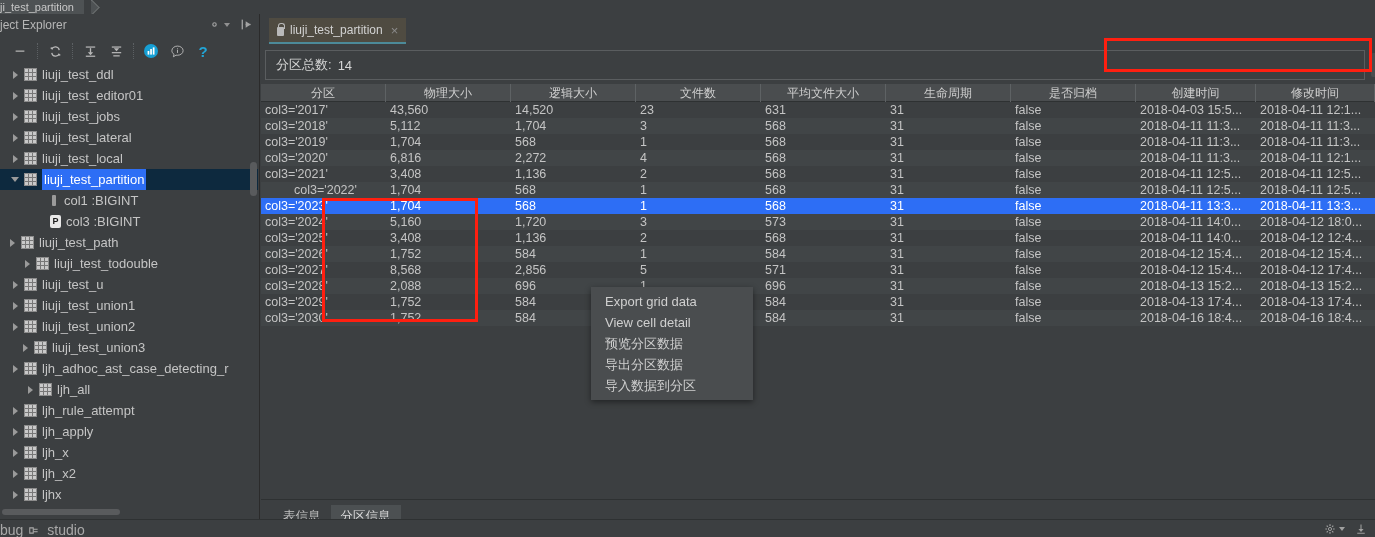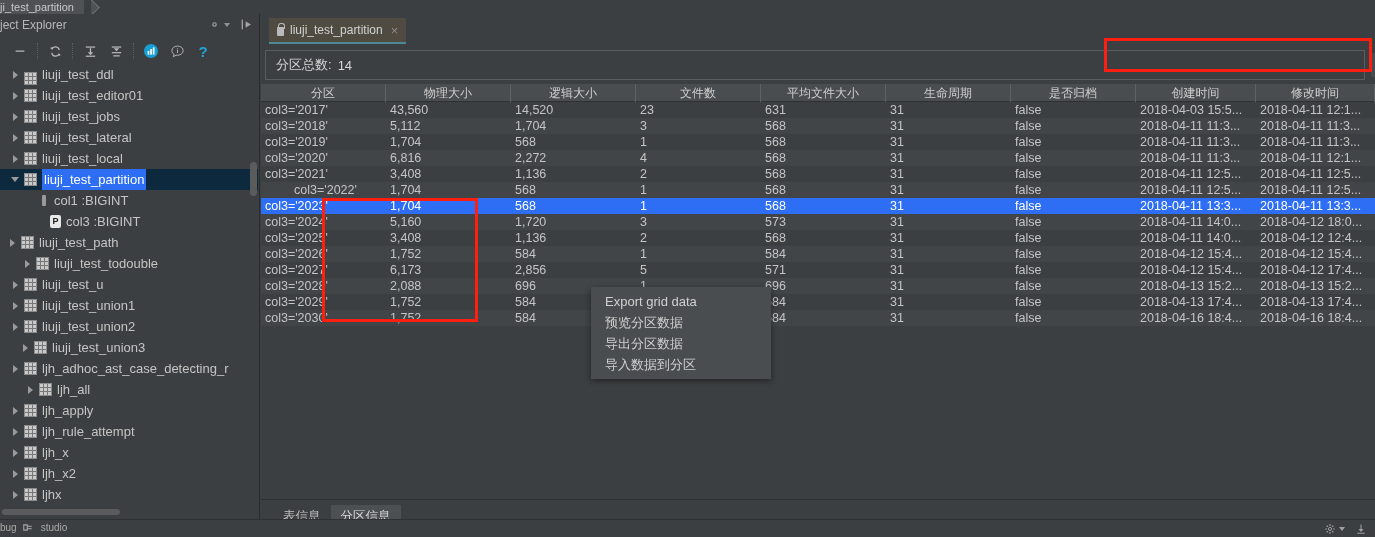--- a/index.html
+++ b/index.html
@@ -256,21 +256,21 @@
   .grow.sel { background: #2d6ef5; color: #ffffff; }
   .gc {
     height: 16px; overflow: hidden; white-space: nowrap;
     padding-left: 4px;
   }
 
   
   .ctx-menu {
     position: absolute;
     left: 330px; top: 203px;
-    width: 180px;
+    width: 162px;
     background: #4a4d4f;
     box-shadow: 0 2px 6px rgba(0,0,0,.45);
     padding: 4px 0;
     z-index: 50;
   }
   .ctx-item {
     height: 21px; line-height: 21px;
     padding-left: 14px;
     font-size: 13px;
     color: #d0d0d0;
@@ -297,21 +297,21 @@
 
   
   .status-bar {
     position: absolute; left: 0; top: 519px;
     width: 1375px; height: 18px;
     background: #3c3f41;
     border-top: 1px solid #2e3132;
   }
   .status-left {
     position: absolute; left: 0px; top: 2px;
-    font-size: 10px; color: #a8a8a8;
+    font-size: 14px; color: #a8a8a8;
     display: flex; align-items: center; gap: 5px;
     white-space: nowrap;
   }
   .plug-ico {
     display: inline-block; width: 14px; height: 11px;
     position: relative;
   }
   .status-right {
     position: absolute; right: 8px; top: 3px;
     display: flex; align-items: center; gap: 10px;
@@ -404,21 +404,21 @@
           <rect x="7.5" y="4.6" width="1" height="1" fill="#b9b9b9"></rect>
           <rect x="7.5" y="6.3" width="1" height="3.2" fill="#b9b9b9"></rect>
         </svg>
       </div>
       <div class="tb-btn">
         <span style="color:#22a5d6;font-size:15px;font-weight:bold;line-height:1;">?</span>
       </div>
     </div>
 
     <div class="tree" id="tree-host">
-        <div class="tree-row" style="padding-left: 8px; align-items: flex-end;">
+        <div class="tree-row" style="padding-left: 8px;">
           <span class="tw">
             <span class="tri"></span>
           </span>
           <span class="tbl-ico"></span>
           <span class="tree-label">liuji_test_ddl</span>
         </div>
         <div class="tree-row" style="padding-left: 8px;">
           <span class="tw">
             <span class="tri"></span>
           </span>
@@ -446,21 +446,21 @@
           <span class="tbl-ico"></span>
           <span class="tree-label">liuji_test_local</span>
         </div>
         <div class="tree-row selected" style="padding-left: 8px;">
           <span class="tw">
             <span class="tri open"></span>
           </span>
           <span class="tbl-ico"></span>
           <span class="tree-label">liuji_test_partition</span>
         </div>
-        <div class="tree-row" style="padding-left: 24px;">
+        <div class="tree-row" style="padding-left: 34px;">
           <span class="tw"></span>
           <span class="col-ico plain"></span>
           <span class="tree-label">col1 :BIGINT</span>
         </div>
         <div class="tree-row" style="padding-left: 36px;">
           <span class="tw"></span>
           <span class="col-ico pk">P</span>
           <span class="tree-label">col3 :BIGINT</span>
         </div>
         <div class="tree-row" style="padding-left: 5px;">
@@ -517,28 +517,28 @@
             <span class="tri"></span>
           </span>
           <span class="tbl-ico"></span>
           <span class="tree-label">ljh_all</span>
         </div>
         <div class="tree-row" style="padding-left: 8px;">
           <span class="tw">
             <span class="tri"></span>
           </span>
           <span class="tbl-ico"></span>
+          <span class="tree-label">ljh_rule_attempt</span>
+        </div>
+        <div class="tree-row" style="padding-left: 8px;">
+          <span class="tw">
+            <span class="tri"></span>
+          </span>
+          <span class="tbl-ico"></span>
           <span class="tree-label">ljh_apply</span>
-        </div>
-        <div class="tree-row" style="padding-left: 8px;">
-          <span class="tw">
-            <span class="tri"></span>
-          </span>
-          <span class="tbl-ico"></span>
-          <span class="tree-label">ljh_rule_attempt</span>
         </div>
         <div class="tree-row" style="padding-left: 8px;">
           <span class="tw">
             <span class="tri"></span>
           </span>
           <span class="tbl-ico"></span>
           <span class="tree-label">ljh_x</span>
         </div>
         <div class="tree-row" style="padding-left: 8px;">
           <span class="tw">
@@ -699,21 +699,21 @@
             <div class="gc" style="width: 125px; flex: 0 0 125px;">584</div>
             <div class="gc" style="width: 125px; flex: 0 0 125px;">1</div>
             <div class="gc" style="width: 125px; flex: 0 0 125px;">584</div>
             <div class="gc" style="width: 125px; flex: 0 0 125px;">31</div>
             <div class="gc" style="width: 125px; flex: 0 0 125px;">false</div>
             <div class="gc" style="width: 120px; flex: 0 0 120px;">2018-04-12 15:4...</div>
             <div class="gc" style="width: 119px; flex: 0 0 119px;">2018-04-12 15:4...</div>
           </div>
           <div class="grow odd">
             <div class="gc" style="width: 125px; flex: 0 0 125px;">col3='2027'</div>
-            <div class="gc" style="width: 125px; flex: 0 0 125px;">6,173</div>
+            <div class="gc" style="width: 125px; flex: 0 0 125px;">8,568</div>
             <div class="gc" style="width: 125px; flex: 0 0 125px;">2,856</div>
             <div class="gc" style="width: 125px; flex: 0 0 125px;">5</div>
             <div class="gc" style="width: 125px; flex: 0 0 125px;">571</div>
             <div class="gc" style="width: 125px; flex: 0 0 125px;">31</div>
             <div class="gc" style="width: 125px; flex: 0 0 125px;">false</div>
             <div class="gc" style="width: 120px; flex: 0 0 120px;">2018-04-12 15:4...</div>
             <div class="gc" style="width: 119px; flex: 0 0 119px;">2018-04-12 17:4...</div>
           </div>
           <div class="grow even">
             <div class="gc" style="width: 125px; flex: 0 0 125px;">col3='2028'</div>
@@ -745,20 +745,21 @@
             <div class="gc" style="width: 125px; flex: 0 0 125px;">584</div>
             <div class="gc" style="width: 125px; flex: 0 0 125px;">31</div>
             <div class="gc" style="width: 125px; flex: 0 0 125px;">false</div>
             <div class="gc" style="width: 120px; flex: 0 0 120px;">2018-04-16 18:4...</div>
             <div class="gc" style="width: 119px; flex: 0 0 119px;">2018-04-16 18:4...</div>
           </div>
         </div>
 
       <div class="ctx-menu" id="ctx-menu">
           <div class="ctx-item">Export grid data</div>
+          <div class="ctx-item">View cell detail</div>
           <div class="ctx-item">预览分区数据</div>
           <div class="ctx-item">导出分区数据</div>
           <div class="ctx-item">导入数据到分区</div>
         </div>
     </div>
 
     <div class="bottom-tabs" id="bottom-tabs">
         <div class="btab">表信息</div>
         <div class="btab active">分区信息</div>
       </div>

